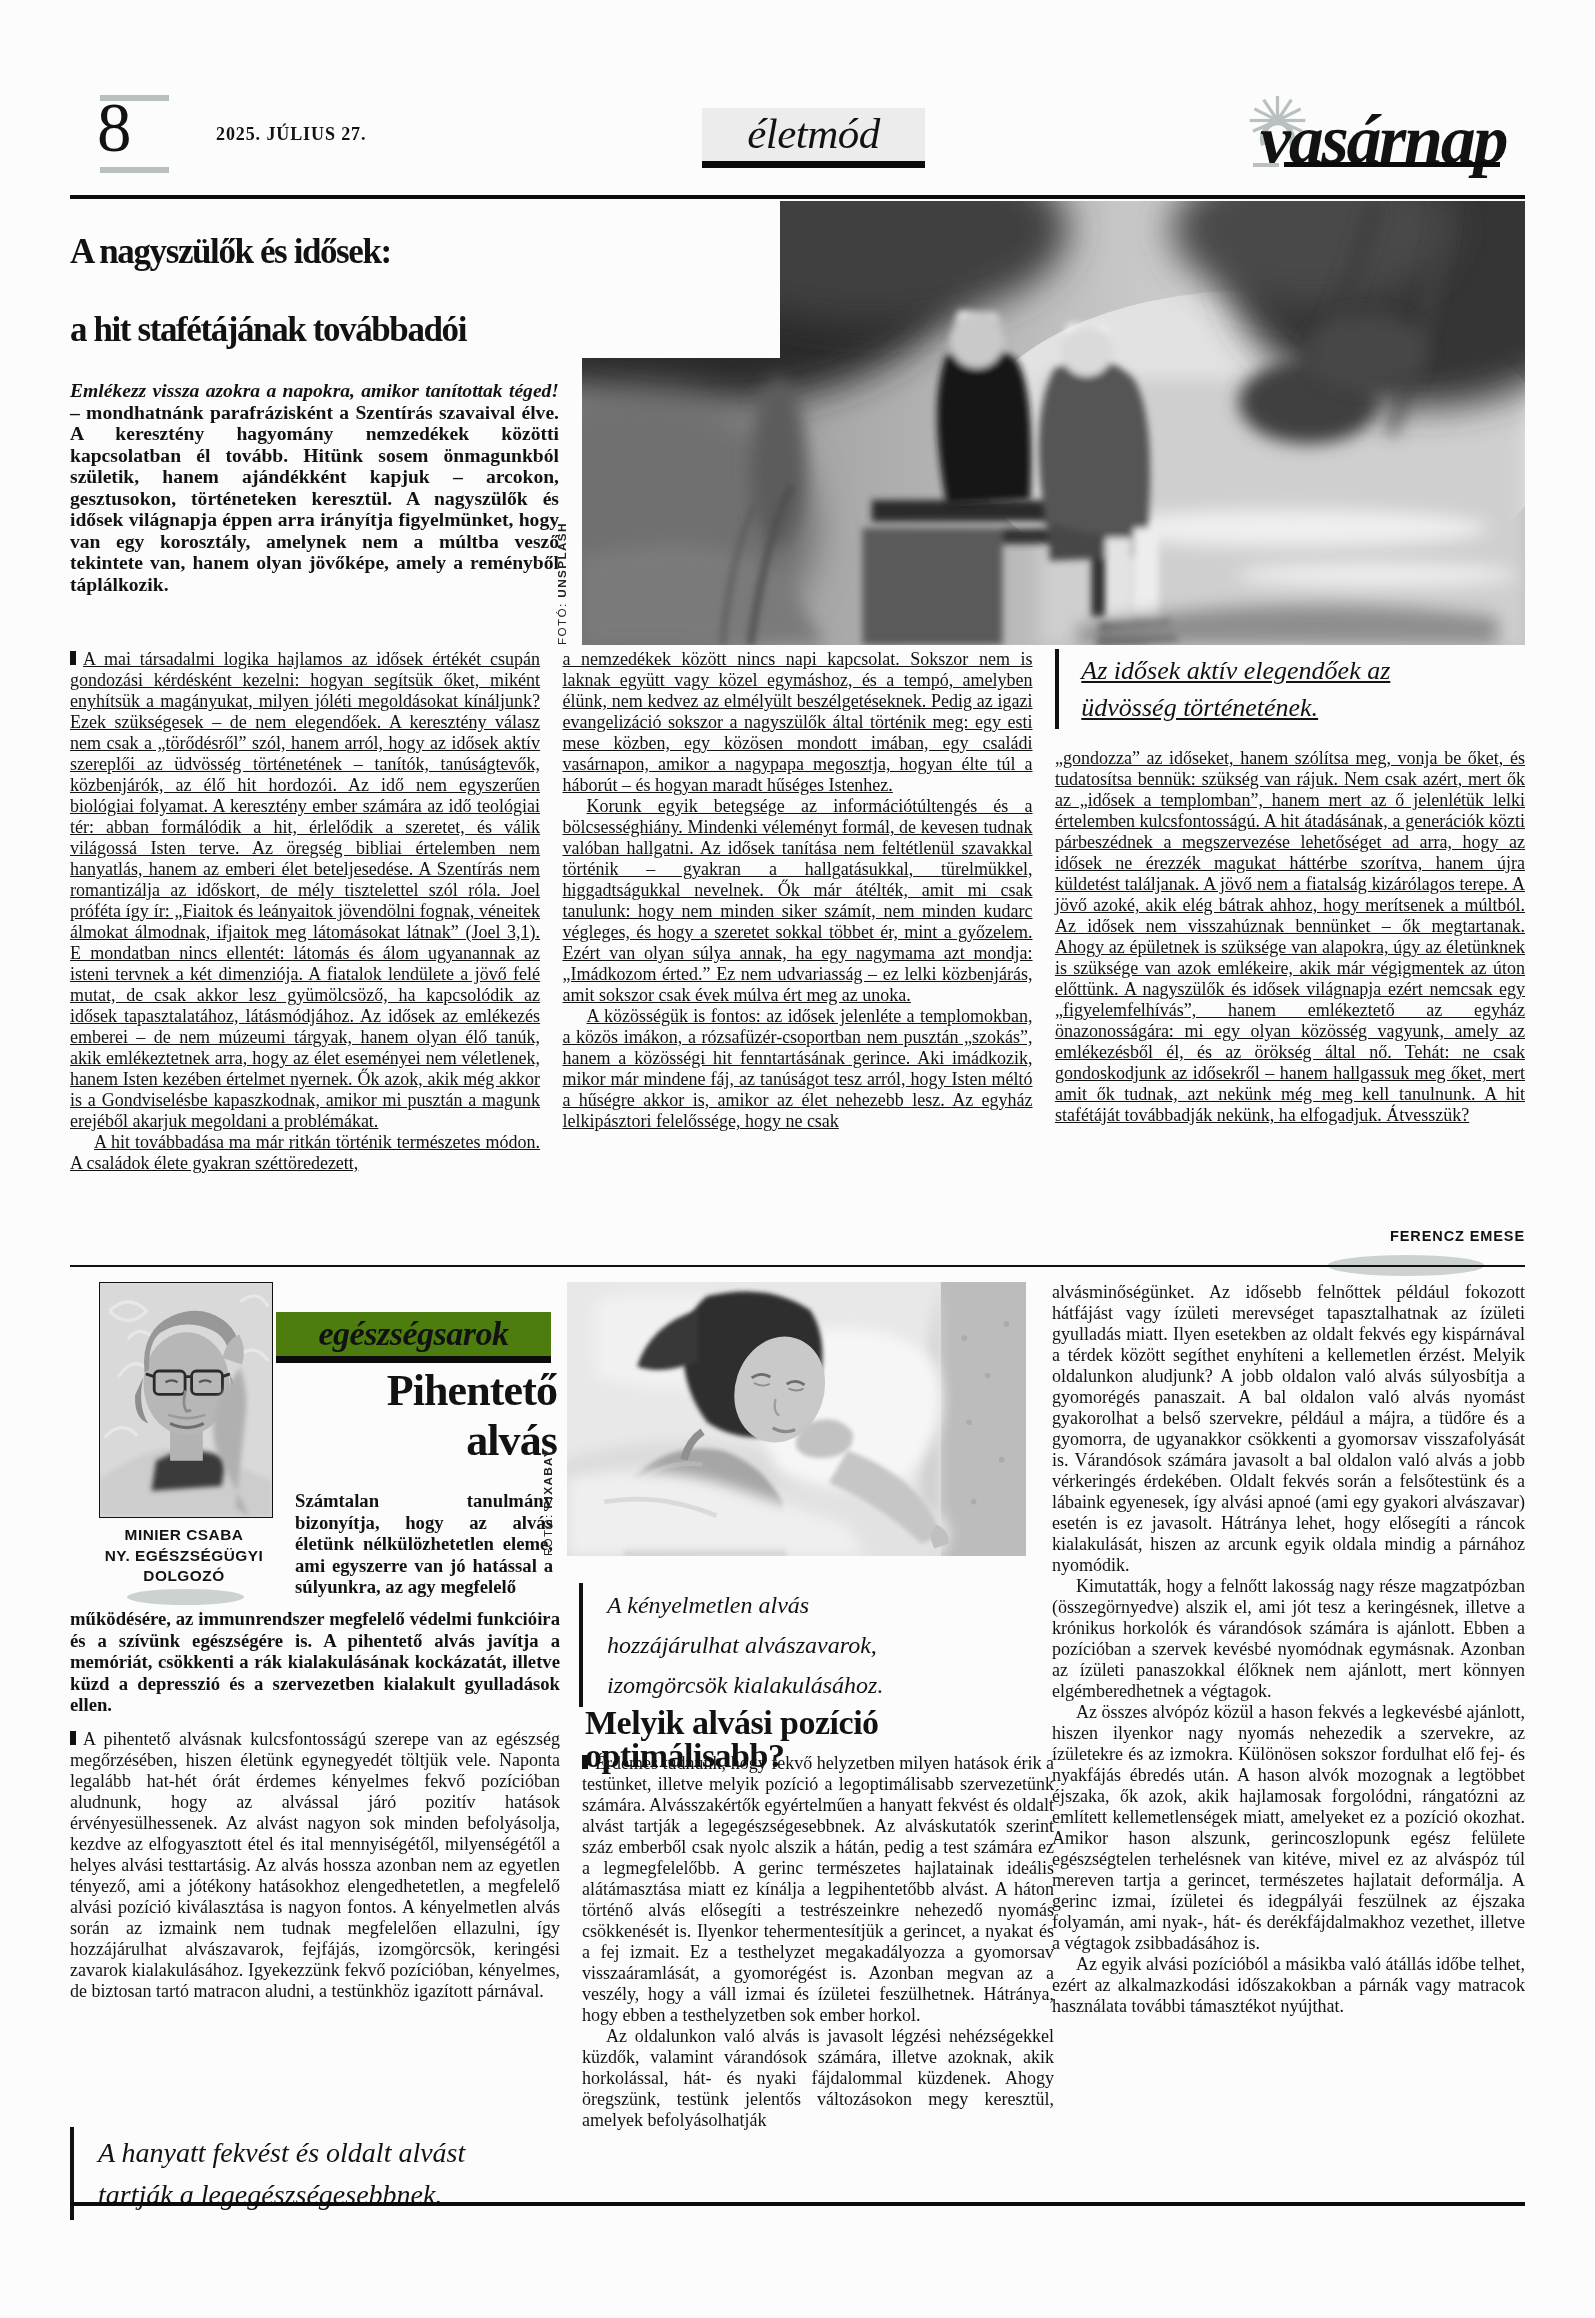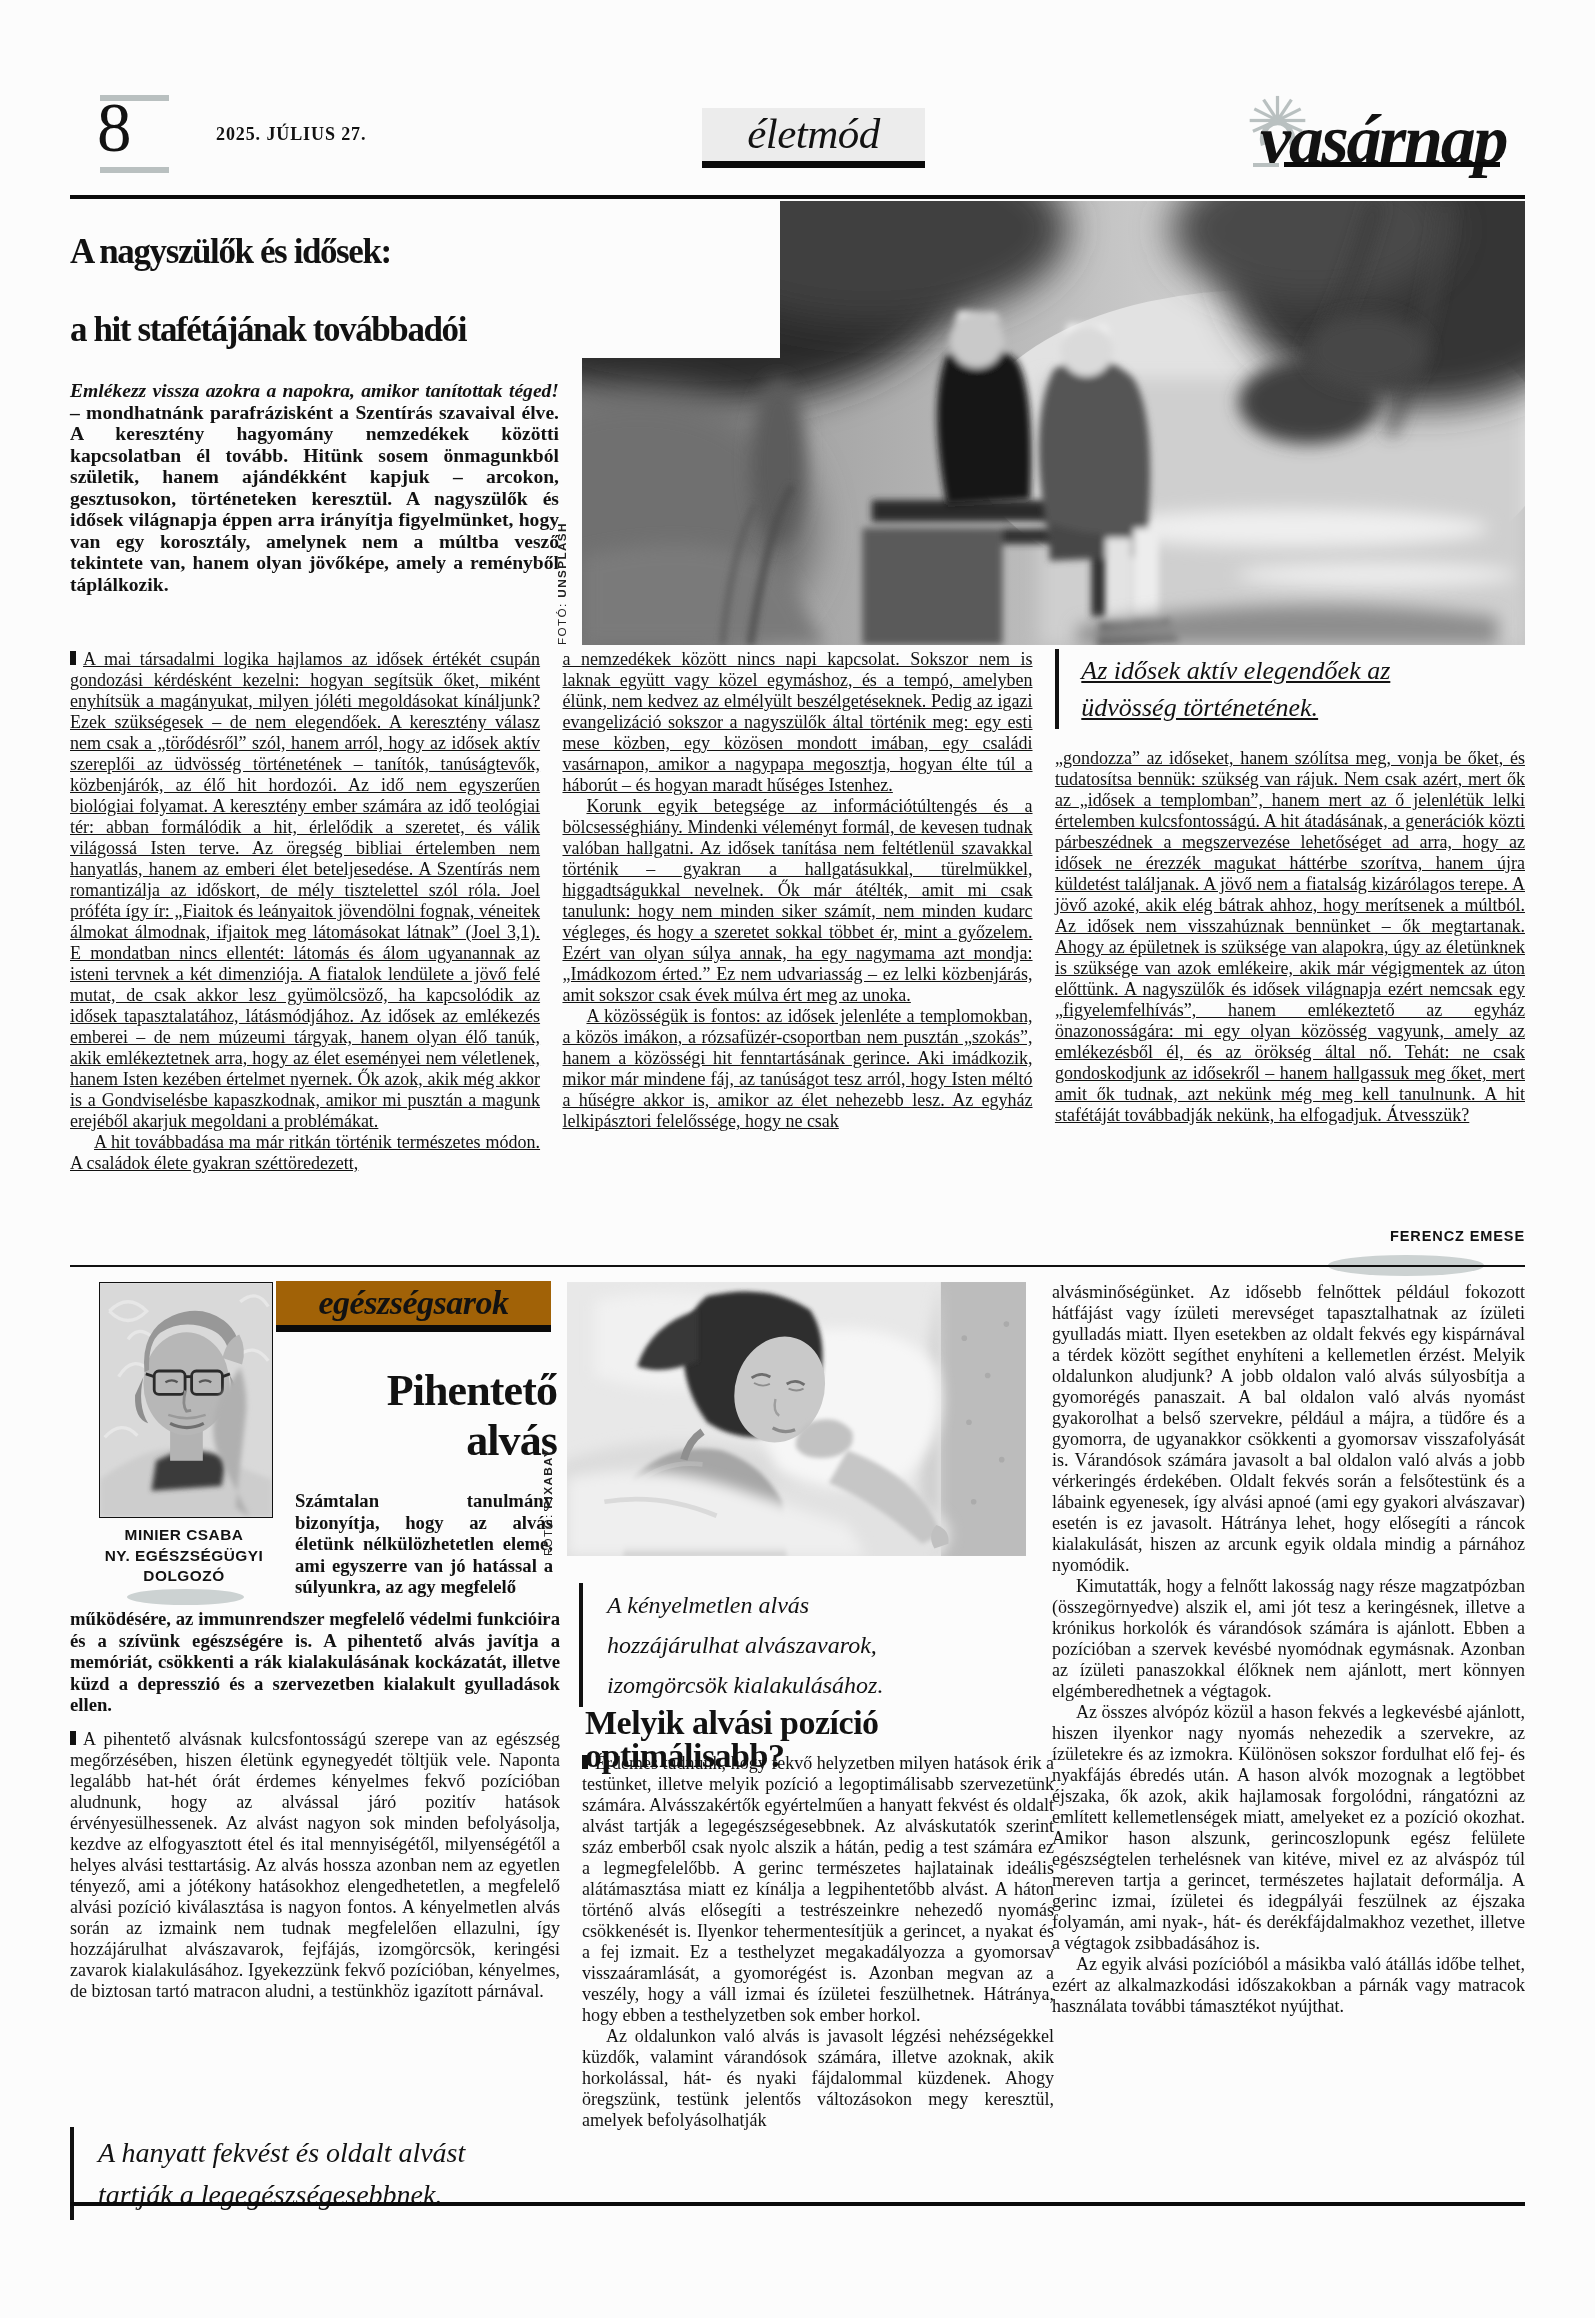--- a/index.html
+++ b/index.html
@@ -44,21 +44,21 @@
   #a1-byline{left:1052px;top:1228px;width:473px;text-align:right;
      font-family:"Liberation Sans",sans-serif;font-weight:bold;font-size:14.5px;letter-spacing:0.9px;}
   .gray-ellipse{background:#ccd2d2;border-radius:50%;}
   #a1-ellipse{left:1328px;top:1255px;width:156px;height:20.6px;}
   #divider{left:70px;top:1265px;width:1455px;height:1.9px;background:#111;}
   
   #a2-author-photo{left:99px;top:1282px;width:172px;height:234px;border:1.4px solid #111;overflow:hidden;}
   #a2-author-caption{left:72px;top:1525px;width:224px;text-align:center;
      font-family:"Liberation Sans",sans-serif;font-weight:bold;font-size:15.4px;line-height:20.6px;letter-spacing:0.5px;}
   #a2-author-ellipse{left:127px;top:1589px;width:117px;height:16px;}
-  #a2-section-box{left:276px;top:1281px;width:275px;height:44px;background:#a16207;
+  #a2-section-box{left:276px;top:1312px;width:275px;height:44px;background:#4d7c0f;
      border-bottom:7px solid #0b0b0b;text-align:center;}
   #a2-section-box span{font-style:italic;font-weight:bold;font-size:34px;line-height:43px;letter-spacing:-0.5px;}
   #a2-title{left:295px;top:1366px;width:262px;font-size:44px;line-height:50px;font-weight:bold;letter-spacing:-0.9px;text-align:right;}
   #a2-lead-narrow{left:295px;top:1490px;width:258px;font-size:18.7px;line-height:21.5px;font-weight:bold;text-align:justify;}
   #a2-lead-wide{left:70px;top:1608px;width:490px;font-size:18.7px;line-height:21.5px;font-weight:bold;text-align:justify;}
   #a2-col1-body{left:70px;top:1729px;width:490px;max-height:395px;overflow:hidden;}
   #a2-pullquote{left:70px;top:2127px;width:397px;padding:4.7px 0 4.7px 24px;font-size:28px;line-height:42px;}
   #a2-photo{left:567px;top:1282px;width:459px;height:274px;overflow:hidden;}
   #a2-credit{left:541px;top:1411px;height:145px;}
   #a2-caption{left:579px;top:1583px;width:327px;padding:1.9px 0 1.9px 24px;font-size:24px;line-height:40px;}

